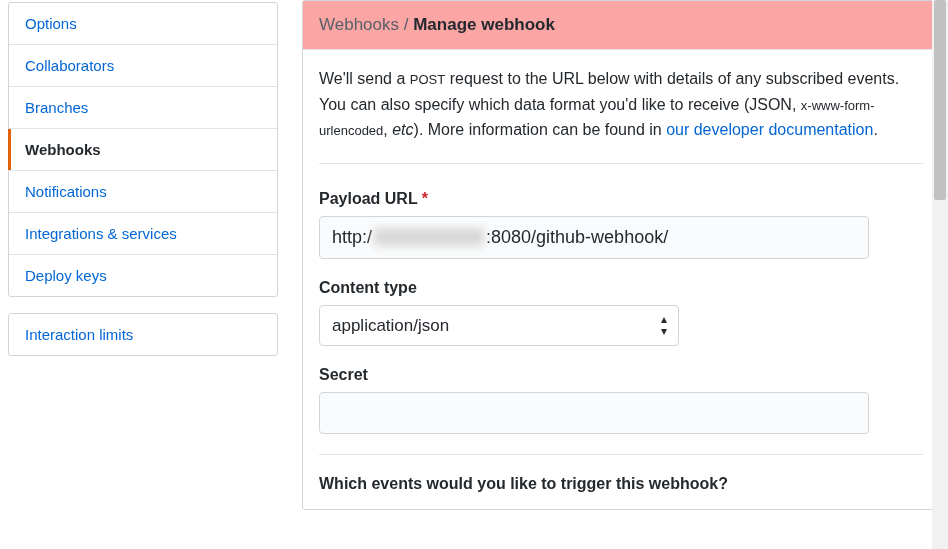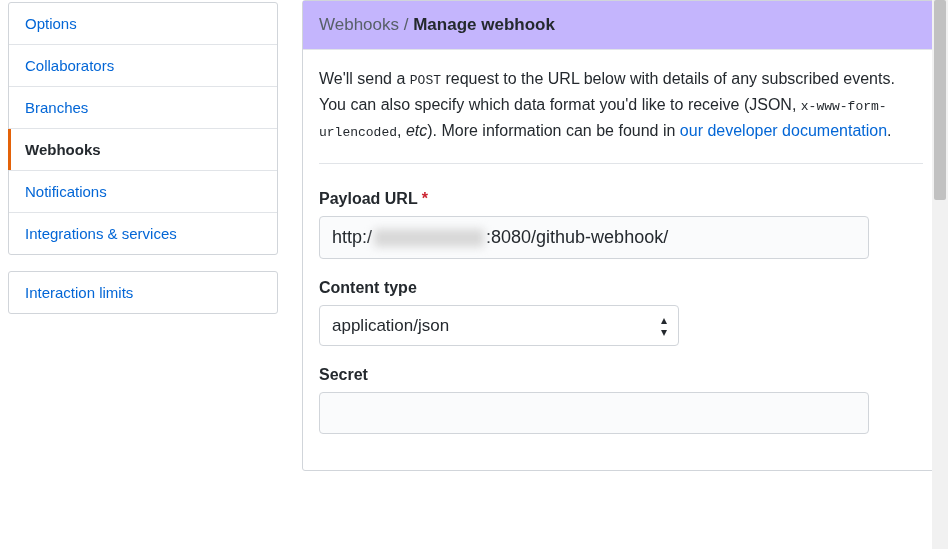--- a/index.html
+++ b/index.html
@@ -68,34 +68,34 @@
     }
     .panel {
       border: 1px solid #d1d5da;
       border-radius: 3px;
       background: #fff;
     }
     .breadcrumb {
       padding: 14px 16px;
       font-size: 17px;
       color: #586069;
-      background: #c4b5fd;
+      background: #fca5a5;
       border-bottom: 1px solid #e1e4e8;
     }
     .breadcrumb strong { color: #24292e; font-weight: 600; }
     .panel-body { padding: 16px; }
     .intro {
       font-size: 16px;
       color: #24292e;
       line-height: 1.6;
       margin-bottom: 20px;
       white-space: normal;
     }
     .intro code {
-      font-family: Liberation Mono, monospace;
+      font-family: Liberation Sans, sans-serif;
       font-size: 13px;
     }
     .intro a { color: #0366d6; text-decoration: none; cursor: pointer; }
     .form-sep { border-top: 1px solid #e1e4e8; padding-top: 18px; }
     .field { margin-bottom: 20px; margin-top: 8px; }
     .field label {
       display: block;
       font-size: 16px;
       font-weight: 600;
       color: #24292e;
@@ -191,20 +191,21 @@
 
 <div class="container">
   <aside class="sidebar">
     <nav class="menu">
       <a class="menu-item">Options</a>
       <a class="menu-item">Collaborators</a>
       <a class="menu-item">Branches</a>
       <a class="menu-item active">Webhooks</a>
       <a class="menu-item">Notifications</a>
       <a class="menu-item">Integrations &amp; services</a>
+      <a class="menu-item">Deploy keys</a>
     </nav>
     <nav class="menu">
       <a class="menu-item">Interaction limits</a>
     </nav>
   </aside>
 
   <main class="main">
     <div class="panel">
       <div class="breadcrumb">
         <span>Webhooks</span><span> / </span><strong>Manage webhook</strong>
@@ -235,20 +236,21 @@
               </select>
               <span class="select-caret">▴<br>▾</span>
             </div>
           </div>
 
           <div class="field">
             <label>Secret</label>
             <input type="password" class="text-input" value="" style="">
           </div>
 
+          <div class="events-q">Which events would you like to trigger this webhook?</div>
         </div>
       </div>
     </div>
   </main>
 </div>
 
 <div class="scrollbar">
   <div class="scrollbar-thumb"></div>
 </div>
 

